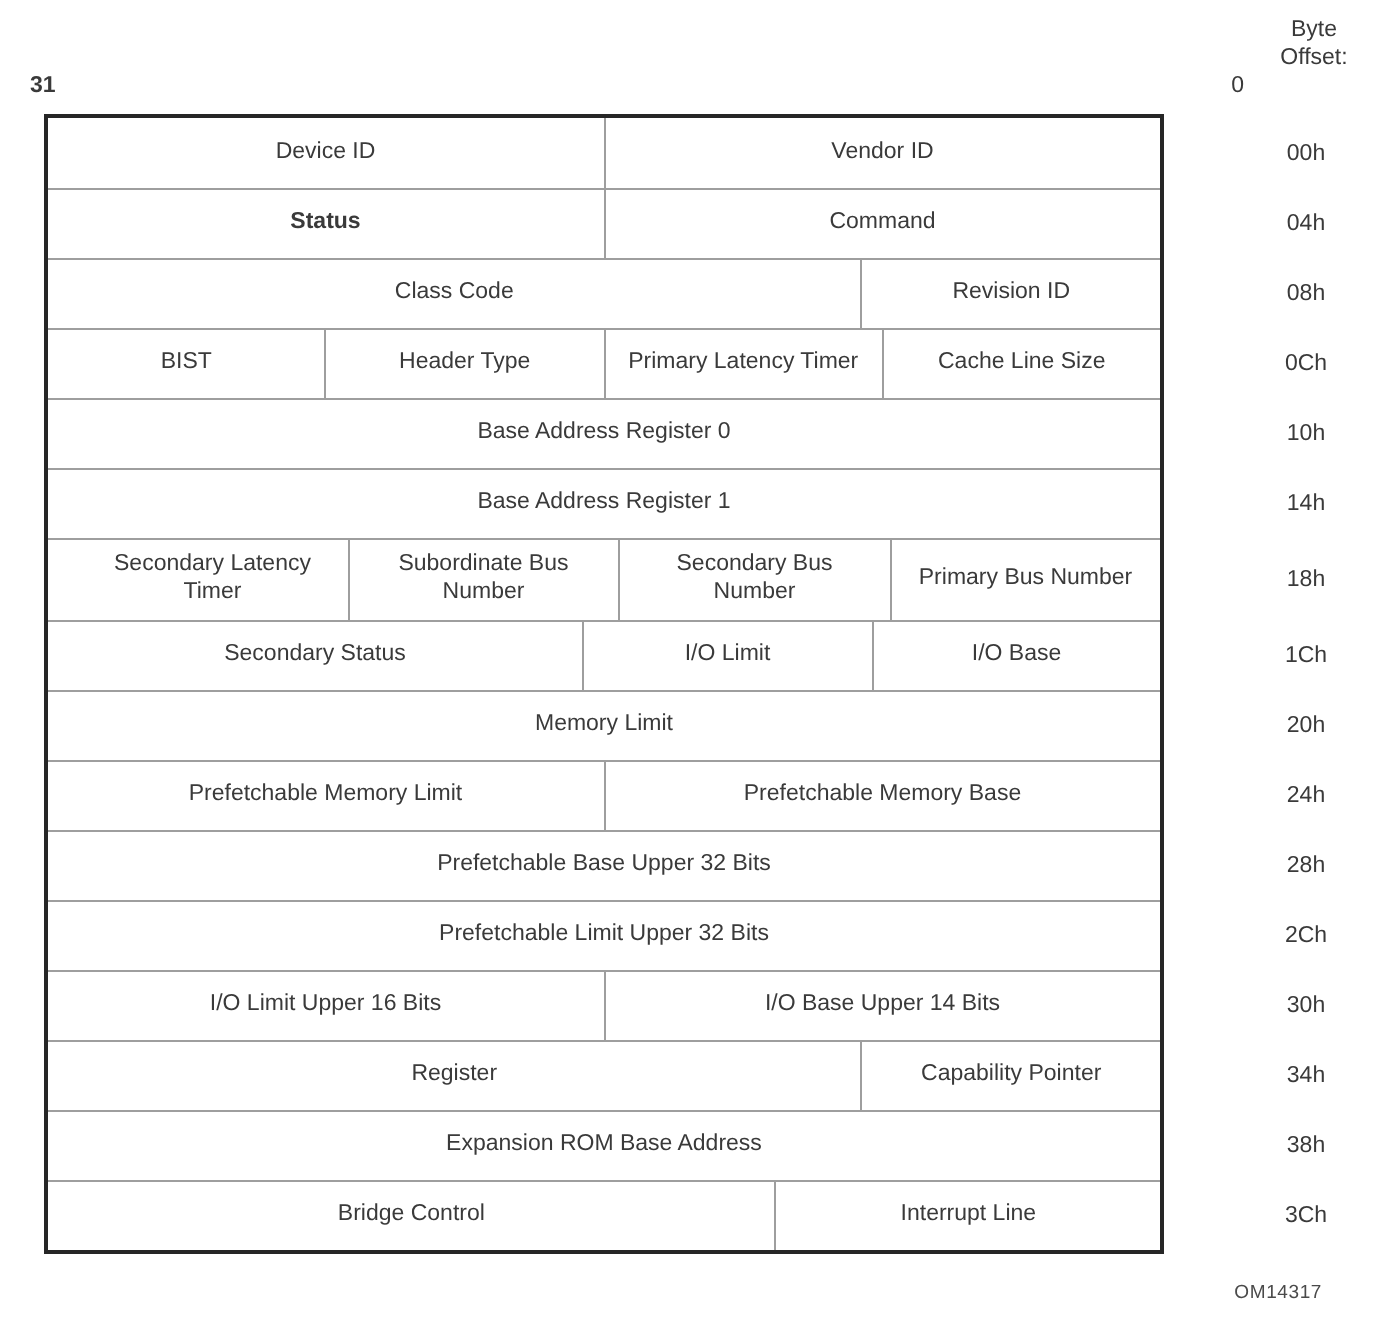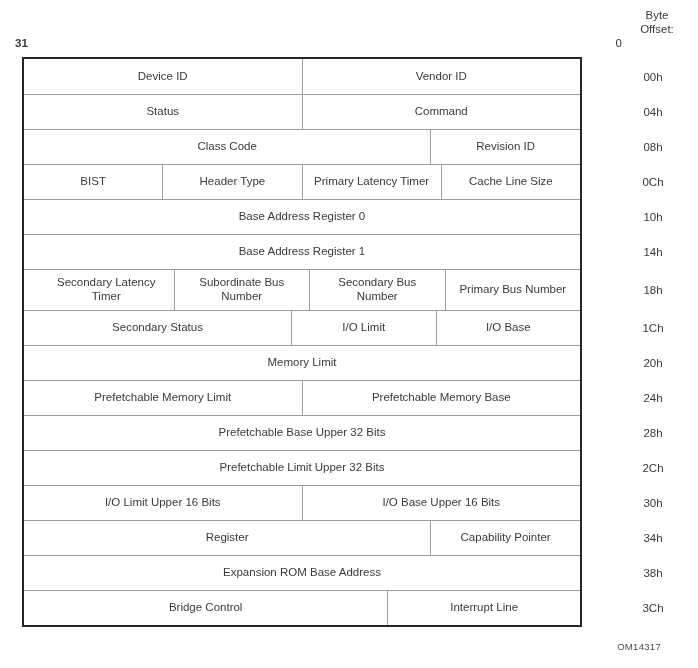--- a/index.html
+++ b/index.html
@@ -92,21 +92,21 @@
     <span>Byte</span>
     <span>Offset:</span>
   </div>
 
   <div class="reg-table">
       <div class="reg-row">
         <div class="reg-cell" style="flex: 2 1 0px;">Device ID</div>
         <div class="reg-cell" style="flex: 2 1 0px;">Vendor ID</div>
       </div>
       <div class="reg-row">
-        <div class="reg-cell" style="flex: 2 1 0px;">Status</div>
+        <div class="reg-cell" style="flex: 2 1 0px; font-weight: bold;">Status</div>
         <div class="reg-cell" style="flex: 2 1 0px;">Command</div>
       </div>
       <div class="reg-row">
         <div class="reg-cell" style="flex: 3 1 0px;">Class Code</div>
         <div class="reg-cell" style="flex: 1 1 0px;">Revision ID</div>
       </div>
       <div class="reg-row">
         <div class="reg-cell" style="flex: 1 1 0px;">BIST</div>
         <div class="reg-cell" style="flex: 1 1 0px;">Header Type</div>
         <div class="reg-cell" style="flex: 1 1 0px;">Primary Latency Timer</div>
@@ -137,21 +137,21 @@
         <div class="reg-cell" style="flex: 2 1 0px;">Prefetchable Memory Base</div>
       </div>
       <div class="reg-row">
         <div class="reg-cell" style="flex: 4 1 0px;">Prefetchable Base Upper 32 Bits</div>
       </div>
       <div class="reg-row">
         <div class="reg-cell" style="flex: 4 1 0px;">Prefetchable Limit Upper 32 Bits</div>
       </div>
       <div class="reg-row">
         <div class="reg-cell" style="flex: 2 1 0px;">I/O Limit Upper 16 Bits</div>
-        <div class="reg-cell" style="flex: 2 1 0px;">I/O Base Upper 16 Bits</div>
+        <div class="reg-cell" style="flex: 2 1 0px;">I/O Base Upper 14 Bits</div>
       </div>
       <div class="reg-row">
         <div class="reg-cell" style="flex: 3 1 0px;">Register</div>
         <div class="reg-cell" style="flex: 1 1 0px;">Capability Pointer</div>
       </div>
       <div class="reg-row">
         <div class="reg-cell" style="flex: 4 1 0px;">Expansion ROM Base Address</div>
       </div>
       <div class="reg-row">
         <div class="reg-cell" style="flex: 2 1 0px;">Bridge Control</div>

